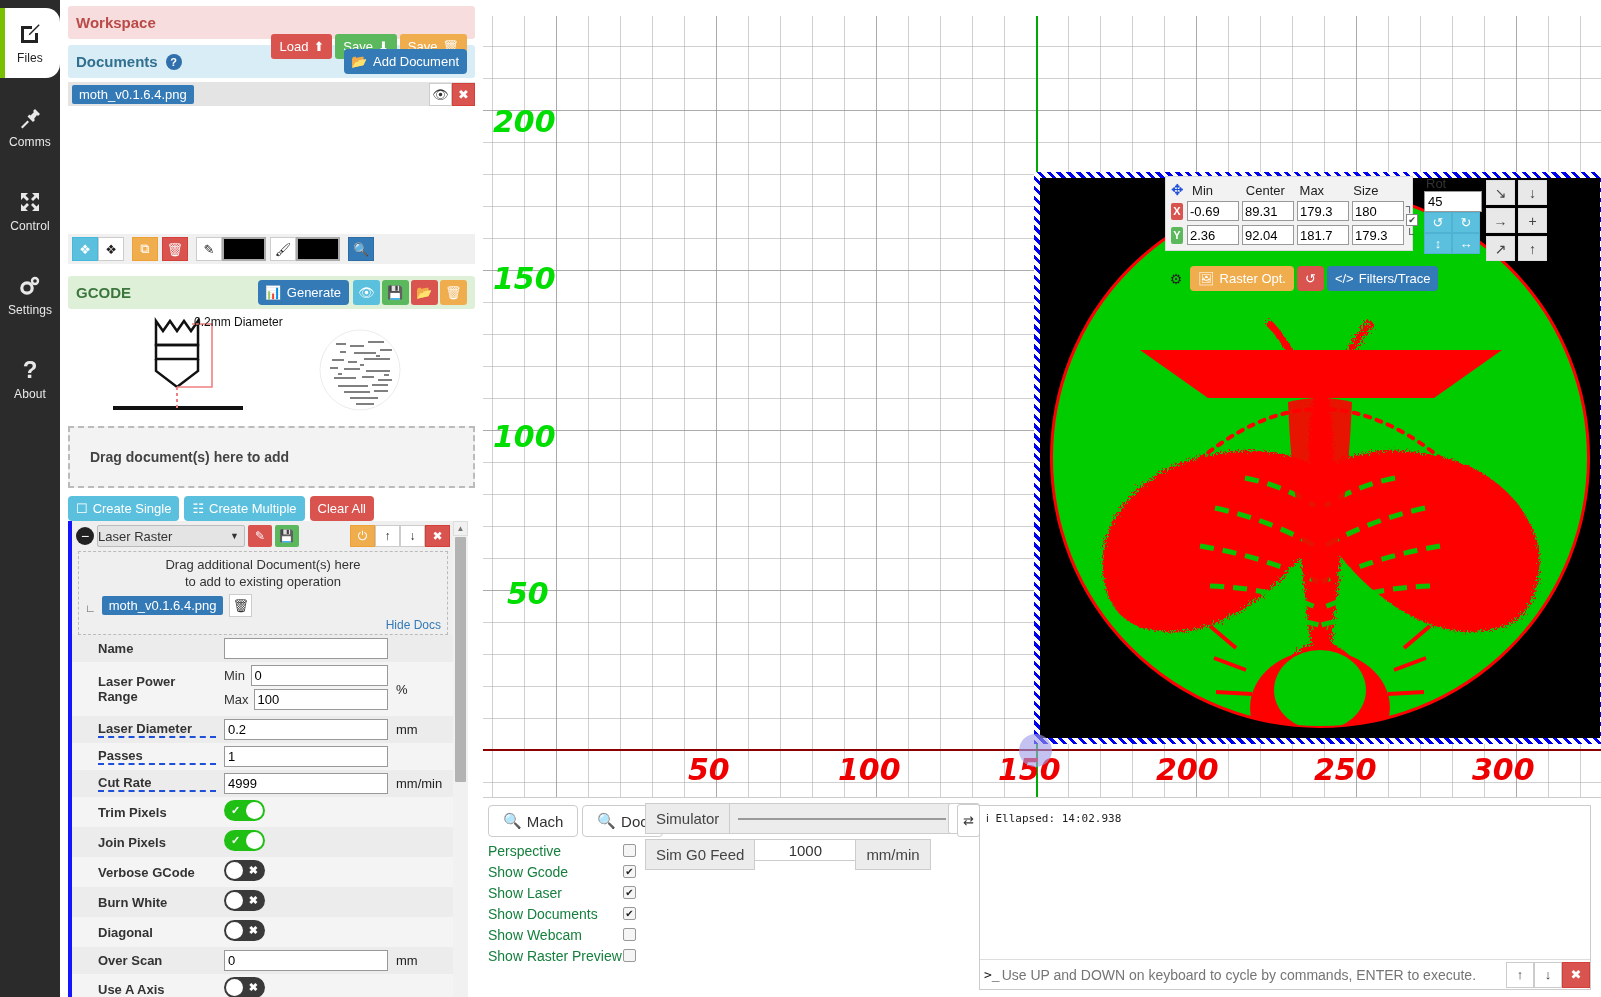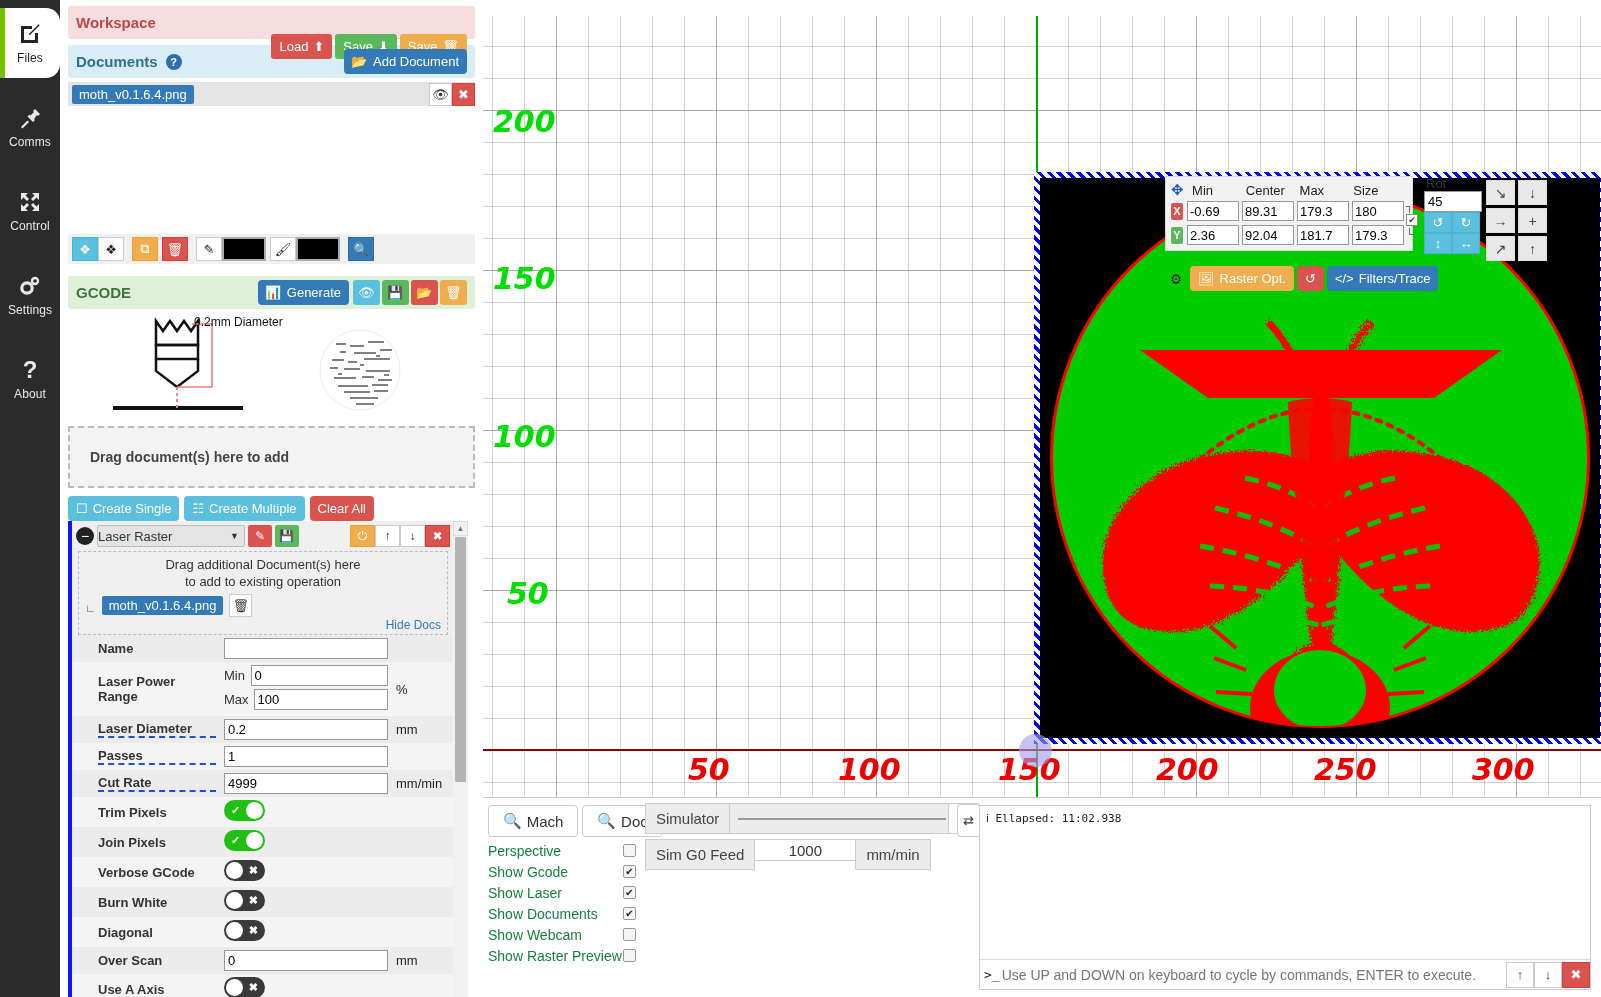--- a/index.html
+++ b/index.html
@@ -702,21 +702,21 @@
     <span class="iaddon">Sim G0 Feed</span>
     <span class="val">1000</span>
     <span class="iaddon">mm/min</span>
   </div>
 
   <div id="consideico">⇄</div>
 
   <div id="console">
     <div id="conout">
       <span>ℹ</span>
-      <span>Ellapsed: 11:02.938</span>
+      <span>Ellapsed: 14:02.938</span>
     </div>
     <div id="conbar">
       <span class="prompt">&gt;_</span>
       <input class="ph" style="border: none; outline: none; font-family: inherit;" placeholder="Use UP and DOWN on keyboard to cycle by commands, ENTER to execute.">
       <span class="cb">↑</span>
       <span class="cb">↓</span>
       <span class="cb rd">✖</span>
     </div>
   </div>
 </div>

